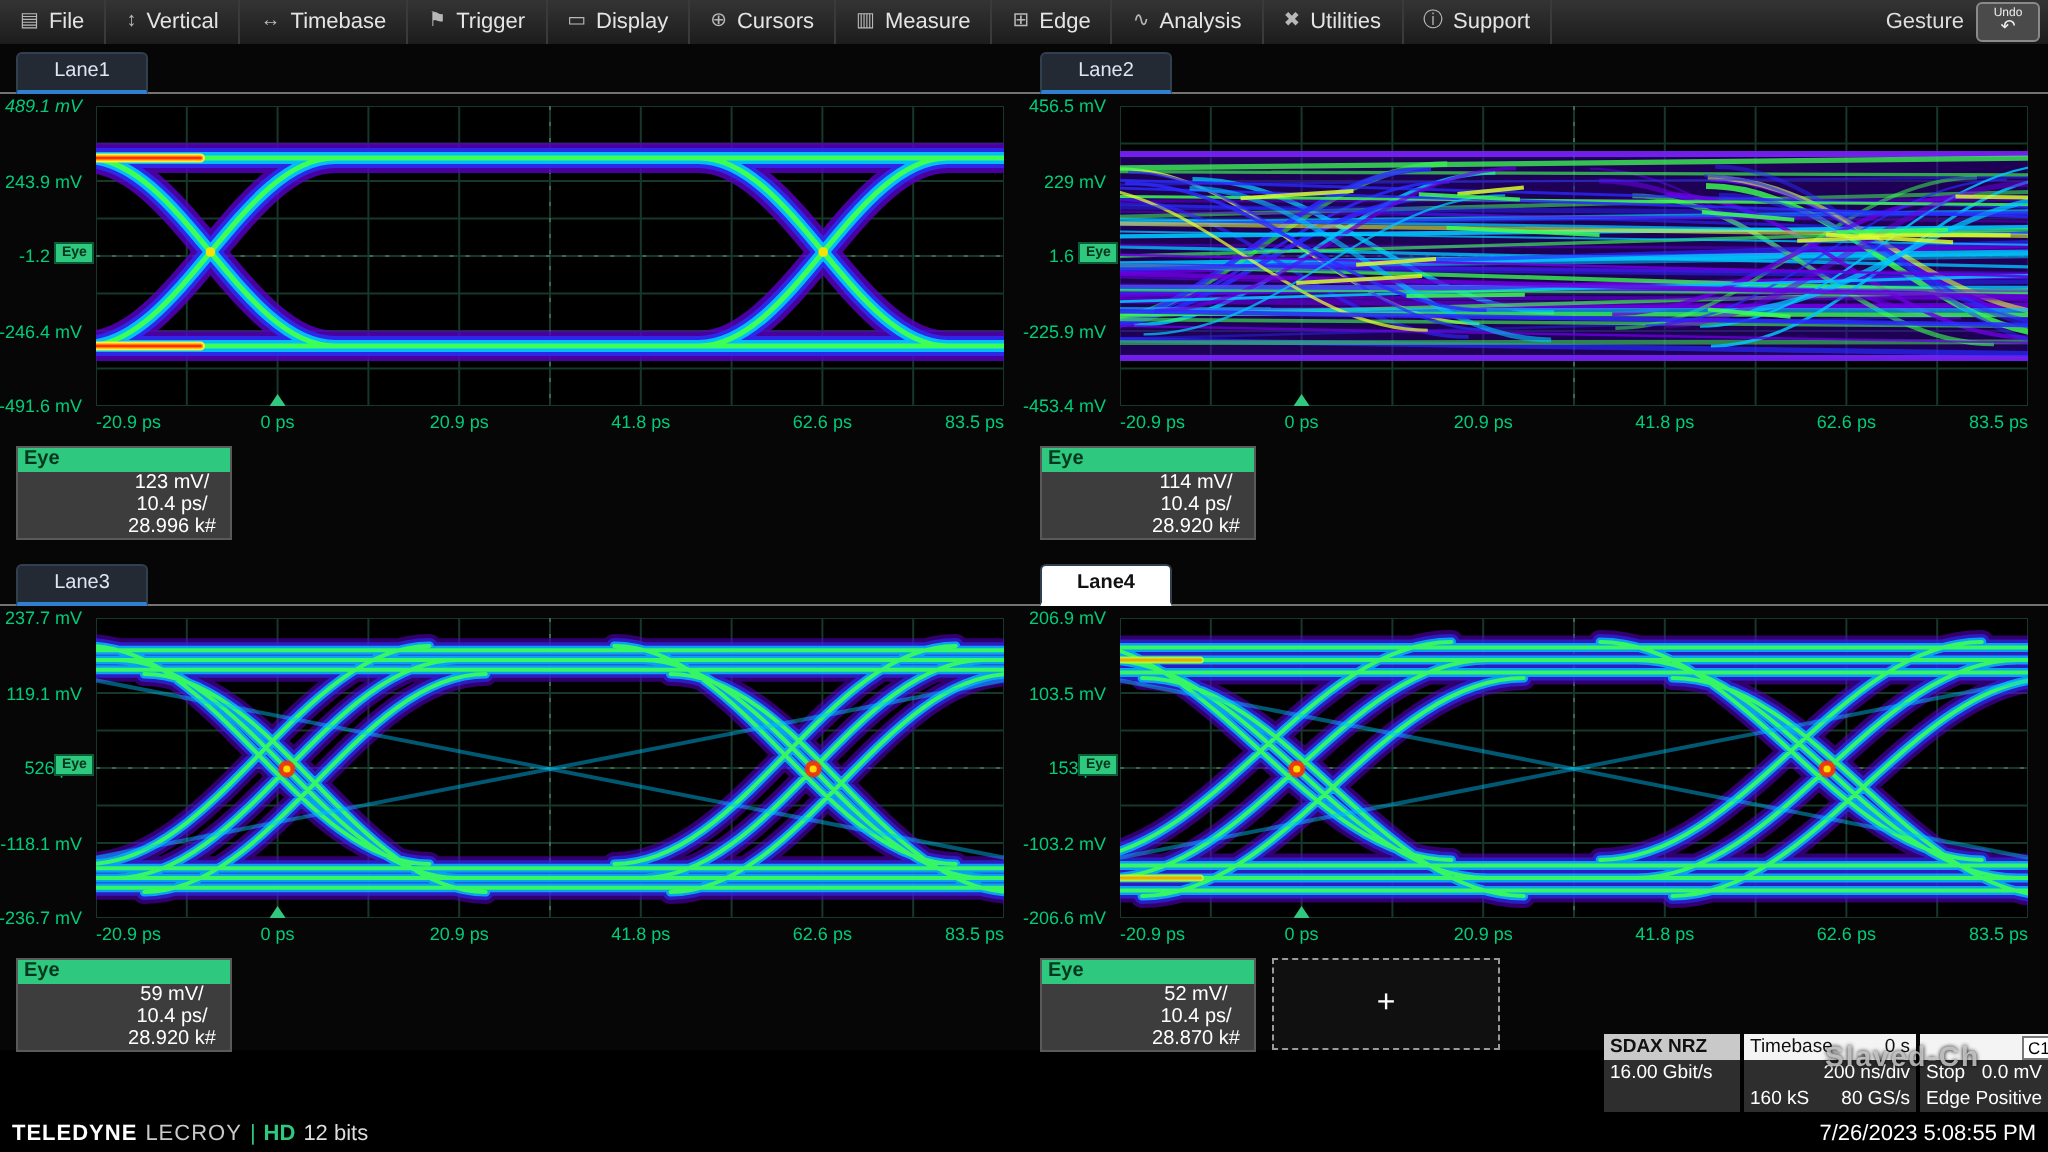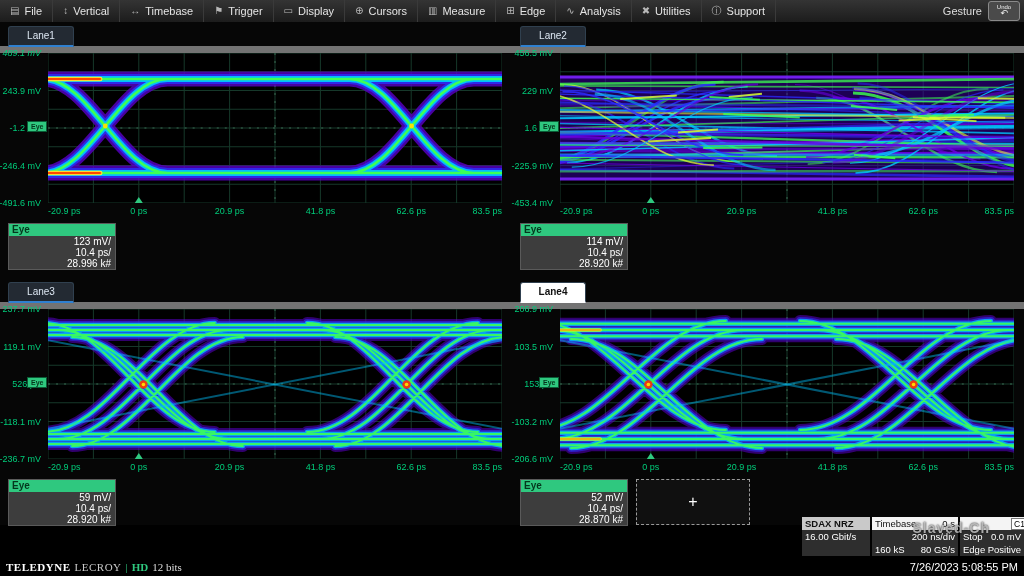--- a/index.html
+++ b/index.html
@@ -13,57 +13,57 @@
   .menu-right{margin-left:auto;display:flex;align-items:center;gap:6px;padding-right:4px;}
   .gesture{color:#ddd;font-size:11px;margin-left:24px;}
   .undo-btn{width:30px;height:18px;background:#4a4a4a;border:1px solid #8a8a8a;border-radius:3px;
     display:flex;flex-direction:column;align-items:center;justify-content:center;color:#eee;line-height:1;}
   .undo-btn .ut{font-size:6px;}
   .undo-btn .ua{font-size:9px;margin-top:-1px;}
   
   .main{position:absolute;top:22px;left:0;width:1024px;height:503px;display:grid;
     grid-template-columns:512px 512px;grid-template-rows:256px 247px;}
   .lane{position:relative;background:#060606;}
-  .tabstrip{position:absolute;top:5px;left:0;right:0;height:19px;border-bottom:7px solid #737373;}
+  .tabstrip{position:absolute;top:5px;left:0;right:0;height:19px;border-bottom:1px solid #737373;}
   .tab{position:absolute;left:8px;bottom:-1px;height:18px;line-height:18px;min-width:44px;
     text-align:center;padding:0 10px;font-size:10px;color:#dce6f2;background:#232a33;
     border:1px solid #30404f;border-bottom:2px solid #2f80d0;border-radius:3px 3px 0 0;}
   .tab.active{background:#fff;color:#111;border-bottom:2px solid #fff;font-weight:bold;}
   .ylabels{position:absolute;top:31px;left:0;width:46px;height:150px;}
   .ylab{position:absolute;right:5px;font-size:9px;color:#00cc7a;white-space:nowrap;}
   .plotwrap{position:absolute;top:31px;left:48px;right:10px;height:150px;background:#000;}
   .plotwrap svg{position:absolute;inset:0;width:100%;height:100%;}
   .xlabels{position:absolute;top:184px;left:48px;right:10px;height:12px;}
   .xlab{position:absolute;top:0;font-size:9px;color:#00cc7a;white-space:nowrap;}
   .eyebadge{position:absolute;left:27px;top:99px;background:#2fc87f;color:#06341c;
     font-size:7px;font-weight:bold;padding:1px 3px;border:1px solid #0a5c36;line-height:1;z-index:3;}
   .measure{position:absolute;left:8px;top:201px;width:106px;background:#3d3d3d;border:1px solid #5a5a5a;}
   .mhead{background:#2fc87f;color:#04371d;font-size:10px;font-weight:bold;padding:0 3px;height:12px;line-height:12px;}
-  .mline{font-size:10px;color:#fff;text-align:right;padding:0 4px;line-height:11px;margin-left:48px;}
+  .mline{font-size:10px;color:#fff;text-align:center;padding:0 4px;line-height:11px;margin-left:48px;}
   .plusbox{position:absolute;left:124px;top:201px;width:112px;height:44px;border:1px dashed #9a9a9a;
     display:flex;align-items:center;justify-content:center;color:#fff;font-size:16px;background:#101010;}
   
   .statusboxes{position:absolute;right:0;bottom:20px;display:flex;gap:2px;font-size:9.5px;z-index:2;}
   .sbox{display:flex;flex-direction:column;}
   .shead{height:13px;line-height:13px;display:flex;justify-content:space-between;padding:0 3px;}
   .shead.gray{background:#c9c9c9;color:#111;font-weight:bold;}
   .shead.light{background:#f4f4f4;color:#111;}
   .srow{height:13px;line-height:13px;background:#2e2e2e;color:#fff;display:flex;
     justify-content:space-between;padding:0 3px;}
   .srow.right{justify-content:flex-end;}
   .w-sdax{width:68px}.w-tb{width:86px}.w-trg{width:64px}
   .badges{display:flex;gap:1px;margin-left:auto;}
   .bc1{background:#fff;color:#000;border:1px solid #777;padding:0 2px;font-size:8.5px;line-height:10px;margin-top:1px;margin-left:48px;}
   .bdc{background:#1a1a1a;color:#fff;border:1px solid #777;padding:0 2px;font-size:8.5px;line-height:10px;margin-top:1px;}
   .artifact{position:absolute;right:34px;bottom:40px;z-index:3;font-size:14px;font-weight:bold;
     color:rgba(210,210,210,.8);letter-spacing:1px;text-shadow:0 0 2px #000;pointer-events:none;}
   
   .bottomstrip{position:absolute;bottom:0;left:0;right:0;height:18px;background:#000;
     display:flex;align-items:center;justify-content:space-between;padding:0 6px;box-sizing:border-box;}
-  .brand{font-size:11px;color:#fff;display:flex;gap:4px;align-items:center;font-family:Liberation Serif, serif;}
+  .brand{font-size:11px;color:#fff;display:flex;gap:4px;align-items:center;}
   .brand .b1{font-weight:bold;letter-spacing:.5px;}
   .brand .b2{color:#c9c9c9;letter-spacing:.5px;}
   .brand .sep{color:#2fc87f;}
   .brand .hd{color:#2fc87f;font-weight:bold;}
   .brand .bits{color:#ddd;}
   .timestamp{font-size:11px;color:#fff;}
 </style>
 </head>
 <body>
 

